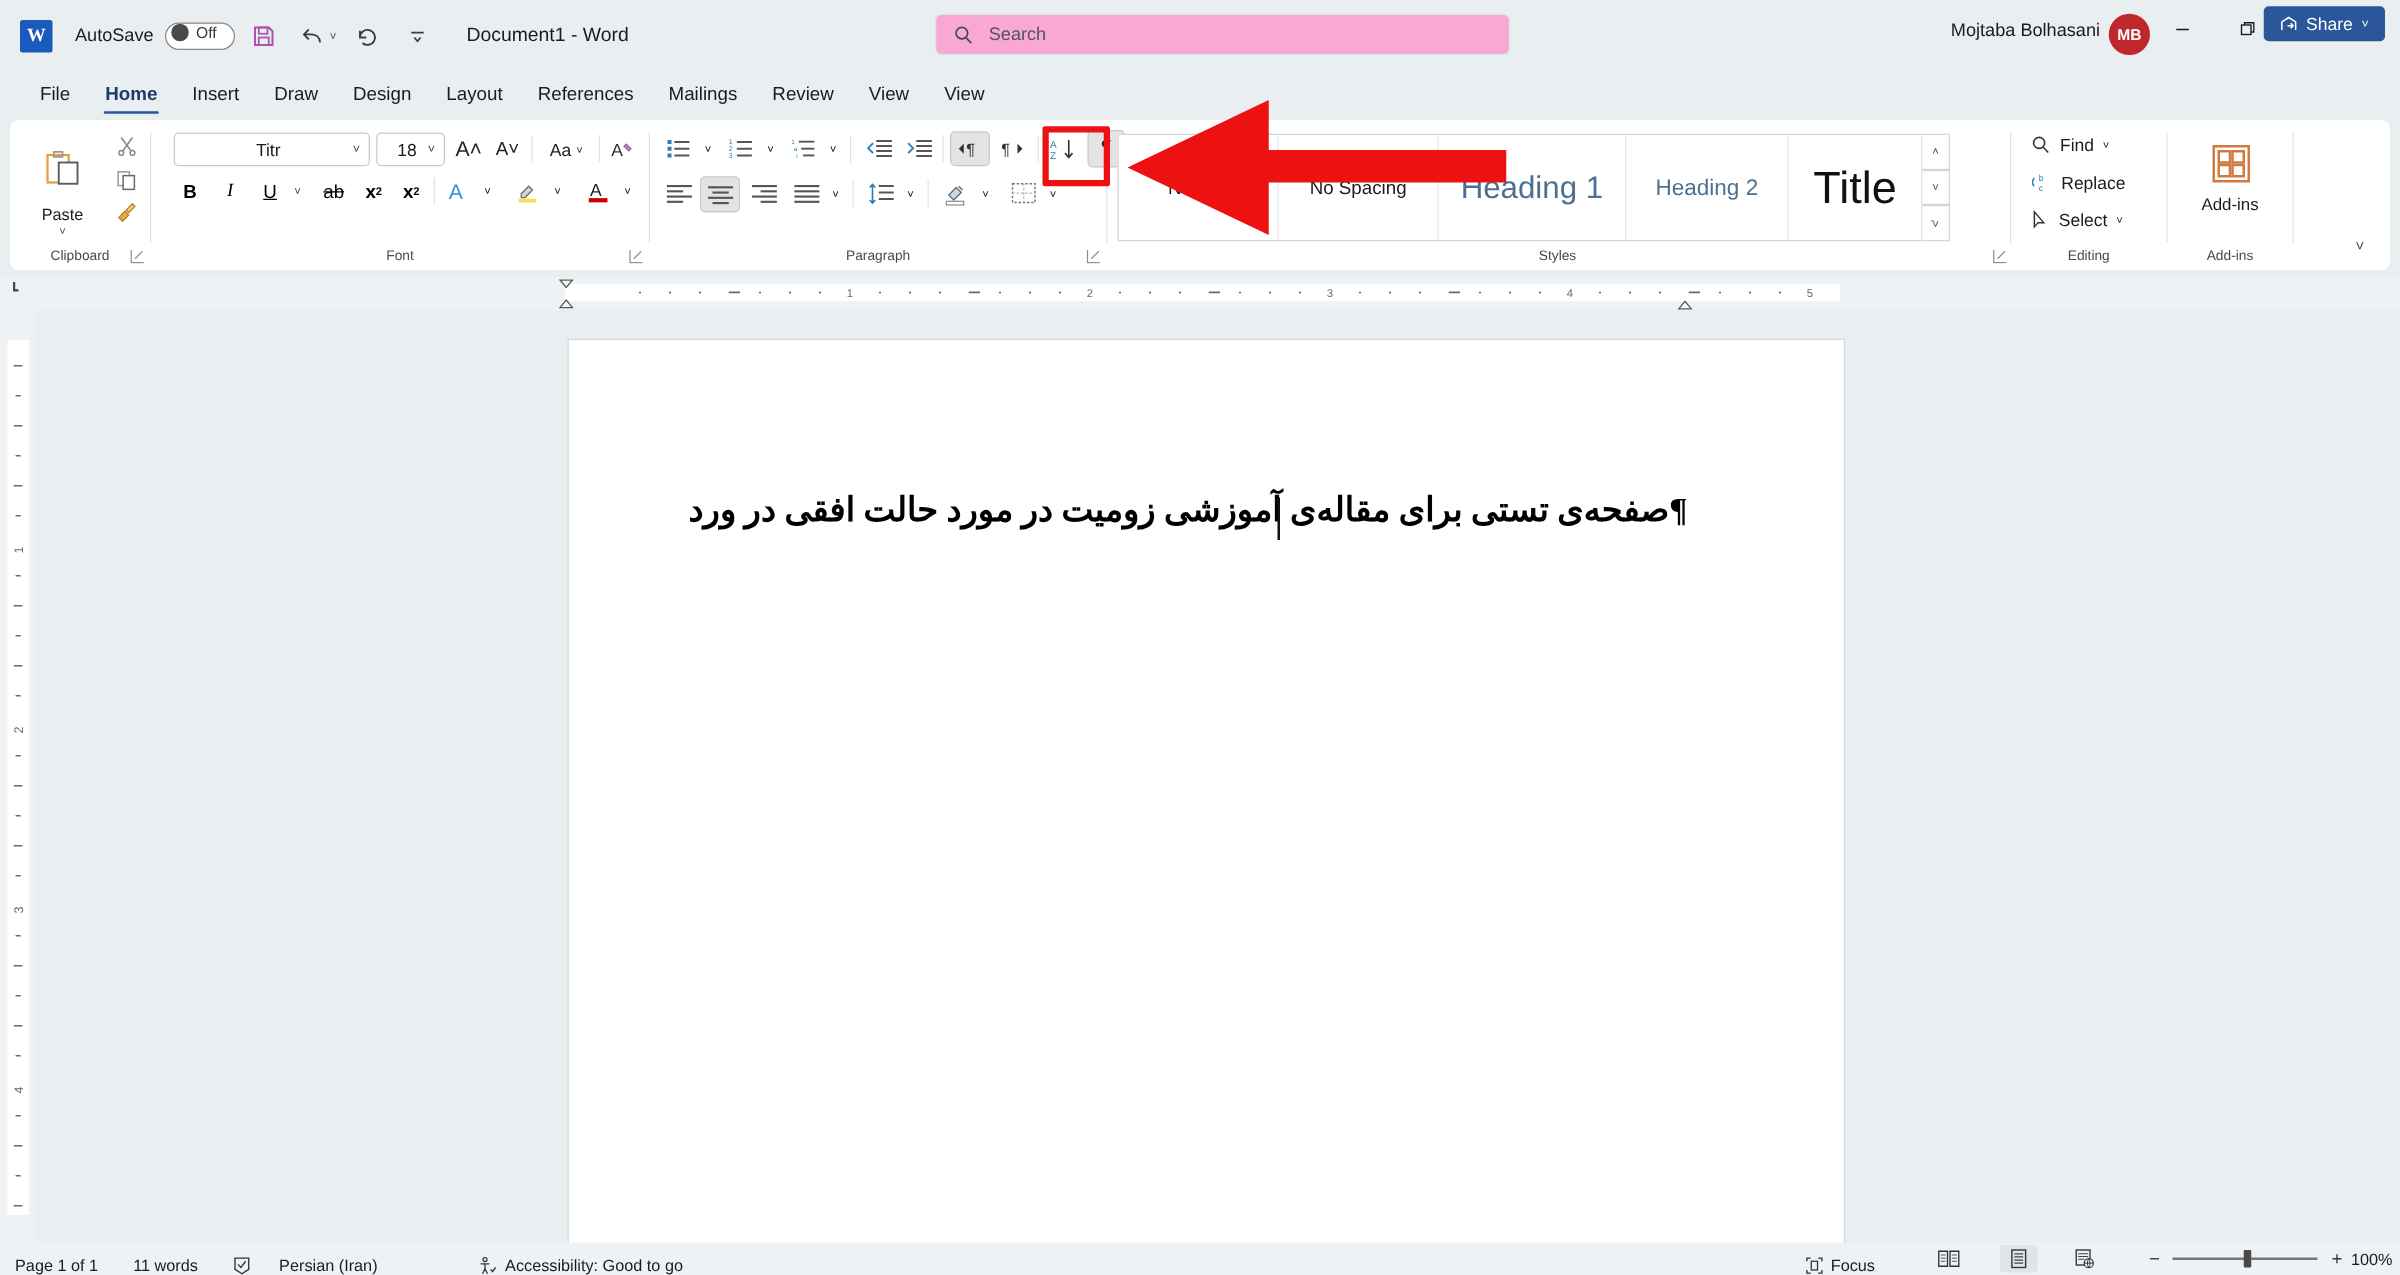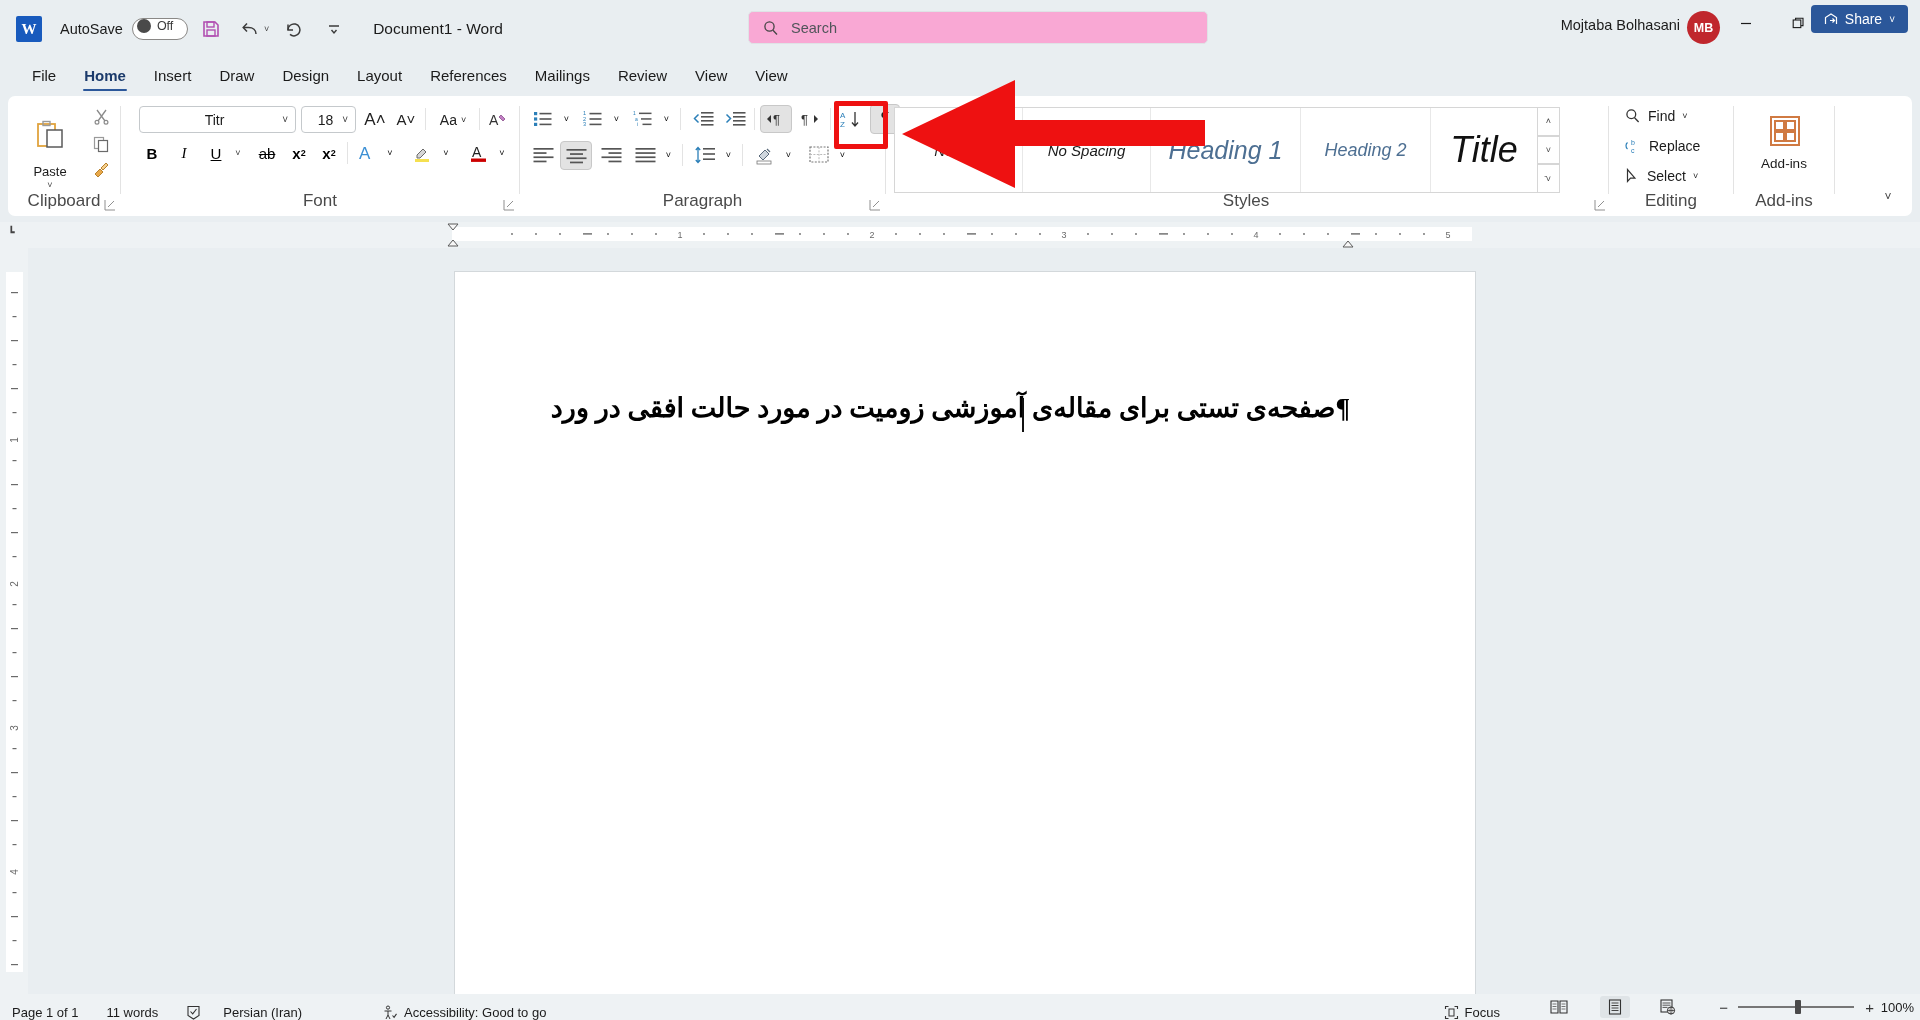--- a/index.html
+++ b/index.html
@@ -88,21 +88,21 @@
   }
   
   .ribbon {
     position: absolute; top: 96px; left: 8px;
     width: 1904px; height: 120px;
     background: #fff; border-radius: 7px;
   }
   .group { position: absolute; top: 0; height: 120px; }
   .group-label {
     position: absolute; bottom: 5px; width: 100%; text-align: center;
-    font-size: 17px; color: #4a4a4a;
+    font-size: 11px; color: #4a4a4a;
   }
   .group-sep {
     position: absolute; top: 10px; height: 88px; width: 1px; background: #e3e3e3;
   }
   .dlg {
     position: absolute; bottom: 5px; right: 4px;
     width: 12px; height: 12px; opacity: .65;
   }
   .icon-btn {
     position: absolute; display: flex; align-items: center; justify-content: center;
@@ -113,21 +113,21 @@
     position: absolute; background: #fff; border: 1px solid #c5c9cc;
     border-radius: 4px; display: flex; align-items: center;
     font-size: 14px; color: #1b1b1b; padding-left: 7px; text-align: center;
   }
   .combo .cv { flex: 1; }
   .combo .cc { font-size: 10px; color: #3a3a3a; margin-right: 7px; }
   
   .styles-gallery {
     position: absolute; left: 0; top: 11px; width: 644px; height: 86px;
     border: 1px solid #d6d6d6; background: #fff;
-    display: flex; align-items: center; font-style: italic;
+    display: flex; align-items: center;
   }
   .style-item {
     height: 84px; display: flex; align-items: center; justify-content: center;
     border-right: 1px solid #e8e8e8; white-space: nowrap; overflow: hidden;
   }
   .gallery-nav {
     position: absolute; right: 0; top: 11px; width: 22px; height: 86px;
     display: flex; flex-direction: column;
   }
   .gallery-nav div {

